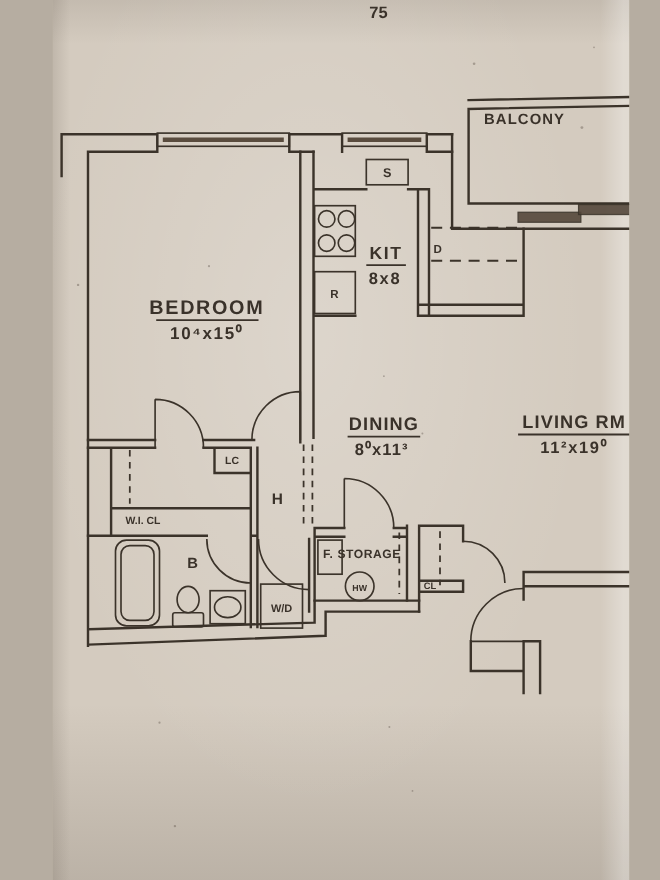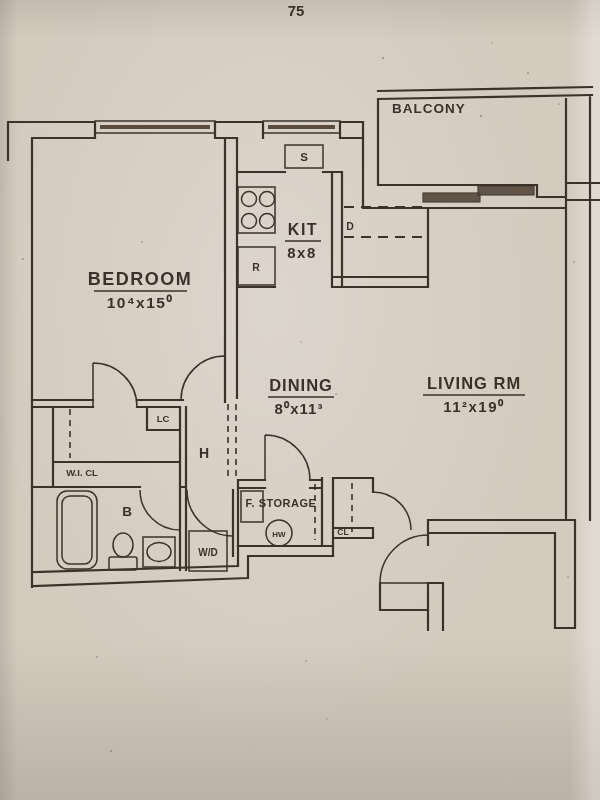--- a/index.html
+++ b/index.html
@@ -1,23 +1,24 @@
 <!DOCTYPE html>
 <html><head>
 <meta charset="utf-8">
 <style>
   html,body{margin:0;padding:0;}
   body{width:600px;height:800px;background:#b6ada1;font-family:"Liberation Sans",sans-serif;}
   .photo{
-    position:relative;width:600px;height:800px;overflow:hidden;
+    position:relative;width:524px;height:800px;overflow:hidden;
     background:
       radial-gradient(ellipse at 45% 38%, rgba(255,255,255,.20), rgba(255,255,255,0) 62%),
       linear-gradient(to right, rgba(70,60,50,.14), rgba(70,60,50,0) 3%, rgba(70,60,50,0) 95%, rgba(255,255,255,.30) 99%),
       linear-gradient(to bottom, rgba(80,70,60,.12), rgba(80,70,60,0) 5%, rgba(80,70,60,0) 80%, rgba(75,65,55,.18)),
       #d4cbbf;
+    margin-left: 48px;
   }
   svg{position:absolute;left:0;top:0;}
   svg text{fill:#3a322a;font-weight:700;}
   .wall{stroke:#3b332a;stroke-width:2.2;fill:none;stroke-linecap:square;}
   .thin{stroke:#3b332a;stroke-width:1.5;fill:none;}
   .arc{stroke:#3b332a;stroke-width:1.5;fill:none;}
   .dash{stroke:#3b332a;stroke-width:1.6;fill:none;stroke-dasharray:6 5;}
   .ddash{stroke:#3b332a;stroke-width:1.8;fill:none;stroke-dasharray:10 7;}
   .uline{stroke:#3a322a;stroke-width:1.6;}
   .winband{stroke:#5a4c3e;stroke-width:4;}

